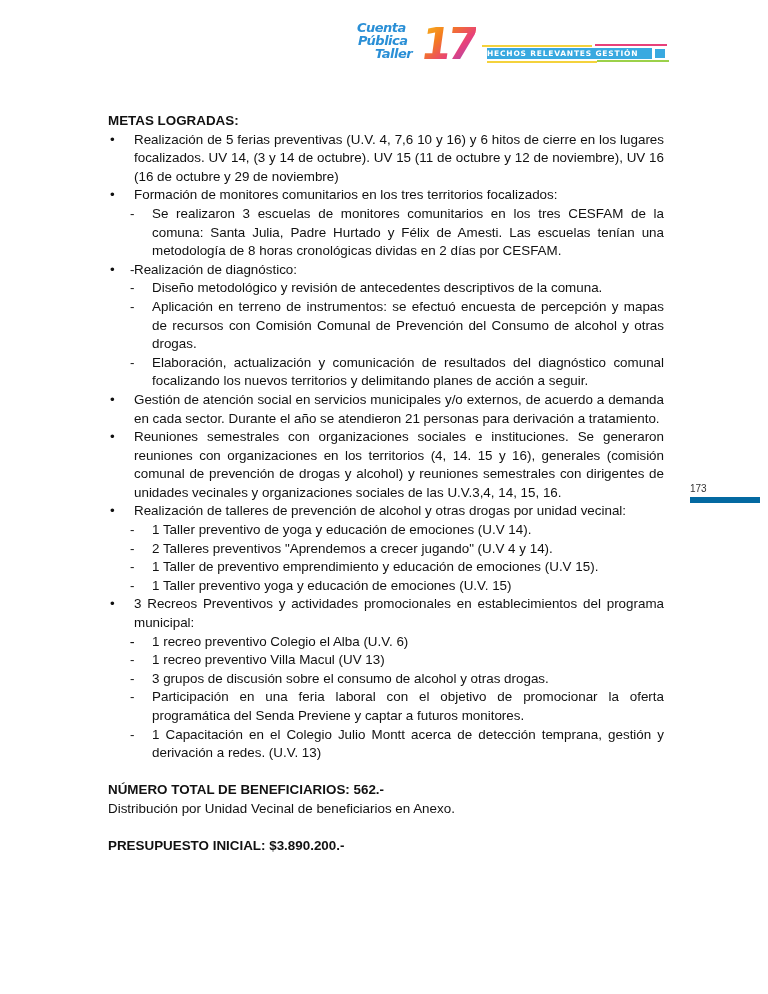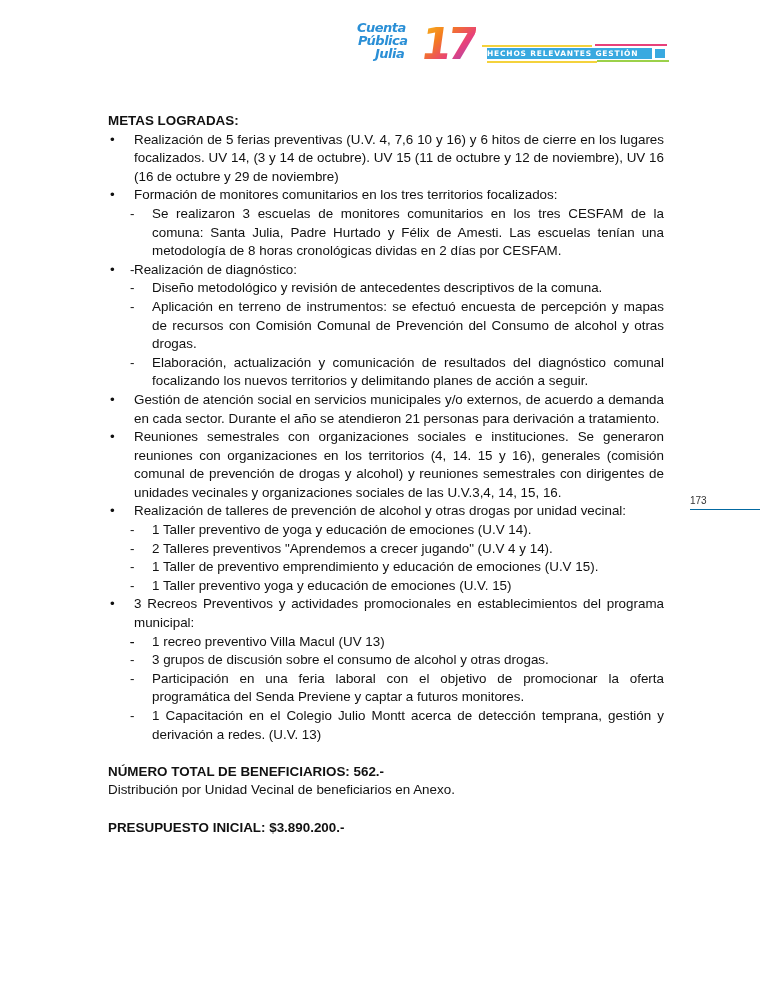--- a/index.html
+++ b/index.html
@@ -26,32 +26,32 @@
   .banner .stripe-bot2 { position:absolute; left:120px; top:17px; width:72px; height:2px; background:#9bd14a; }
 
   .content { position:absolute; left:108px; top:89px; width:556px;
              font-family:"Liberation Sans", sans-serif; font-size:13.4px; line-height:18.6px;margin-top:23px; }
   .heading { font-weight:bold; margin:0; }
   .bl { position:relative; padding-left:26px; text-align:justify; }
   .bl .mark { position:absolute; left:2px; top:0; }
   .dl { position:relative; padding-left:44px; text-align:justify; }
   .dl .mark { position:absolute; left:22px; top:0; }
   .gap { height:18.6px; }
-  .page-num { position:absolute; left:690px; top:495px; width:70px; font-size:10px; color:#333;
-              border-bottom:1px solid #0369a1; padding-bottom:3px; font-family:"Liberation Sans", sans-serif; }
+  .page-num { position:absolute; left:690px; top:483px; width:70px; font-size:10px; color:#333;
+              border-bottom:6px solid #0369a1; padding-bottom:3px; font-family:"Liberation Sans", sans-serif; }
 </style>
 </head>
 <body>
 
 <div class="header">
   <div class="logo">
     <div class="logo-text">
       <div>Cuenta</div>
       <div>Pública</div>
-      <div>Julia</div>
+      <div>Taller</div>
     </div>
     <div class="logo-num">17</div>
   </div>
   <div class="banner">
     <div class="stripe-top"></div>
     <div class="stripe-top2"></div>
     <div class="bar"></div>
     <div class="bar-end"></div>
     <div class="label">HECHOS RELEVANTES GESTIÓN 2017</div>
     <div class="stripe-bot"></div>
@@ -74,21 +74,21 @@
       <div class="dl"><span class="mark">-</span><span>Elaboración, actualización y comunicación de resultados del diagnóstico comunal focalizando los nuevos territorios y delimitando planes de acción a seguir.</span></div>
       <div class="bl"><span class="mark">•</span><span>Gestión de atención social en servicios municipales y/o externos, de acuerdo a demanda en cada sector. Durante el año se atendieron 21 personas para derivación a tratamiento.</span></div>
       <div class="bl"><span class="mark">•</span><span>Reuniones semestrales con organizaciones sociales e instituciones. Se generaron reuniones con organizaciones en los territorios (4, 14. 15 y 16), generales (comisión comunal de prevención de drogas y alcohol) y reuniones semestrales con dirigentes de unidades vecinales y organizaciones sociales de las U.V.3,4, 14, 15, 16.</span></div>
       <div class="bl"><span class="mark">•</span><span>Realización de talleres de prevención de alcohol y otras drogas por unidad vecinal:</span></div>
       <div class="dl"><span class="mark">-</span><span>1 Taller preventivo de yoga y educación de emociones (U.V 14).</span></div>
       <div class="dl"><span class="mark">-</span><span>2 Talleres preventivos "Aprendemos a crecer jugando" (U.V 4 y 14).</span></div>
       <div class="dl"><span class="mark">-</span><span>1 Taller de preventivo emprendimiento y educación de emociones (U.V 15).</span></div>
       <div class="dl"><span class="mark">-</span><span>1 Taller preventivo yoga y educación de emociones (U.V. 15)</span></div>
       <div class="bl"><span class="mark">•</span><span>3 Recreos Preventivos y actividades promocionales en establecimientos del programa municipal:</span></div>
       <div class="dl"><span class="mark">-</span></div>
-      <div class="dl"><span class="mark">-</span></div>
+      <div class="dl"><span class="mark">-</span><span>1 recreo preventivo Colegio el Alba (U.V. 6)</span></div>
       <div class="dl"><span class="mark">-</span><span>1 recreo preventivo Villa Macul (UV 13)</span></div>
       <div class="dl"><span class="mark">-</span><span>3 grupos de discusión sobre el consumo de alcohol y otras drogas.</span></div>
       <div class="dl"><span class="mark">-</span><span>Participación en una feria laboral con el objetivo de promocionar la oferta programática del Senda Previene y captar a futuros monitores.</span></div>
       <div class="dl"><span class="mark">-</span><span>1 Capacitación en el Colegio Julio Montt acerca de detección temprana, gestión y derivación a redes. (U.V. 13)</span></div>
     </div>
   <div class="gap"></div>
   <div class="heading">NÚMERO TOTAL DE BENEFICIARIOS: 562.-</div>
   <div>Distribución por Unidad Vecinal de beneficiarios en Anexo.</div>
   <div class="gap"></div>
   <div class="heading">PRESUPUESTO INICIAL: $3.890.200.-</div>

